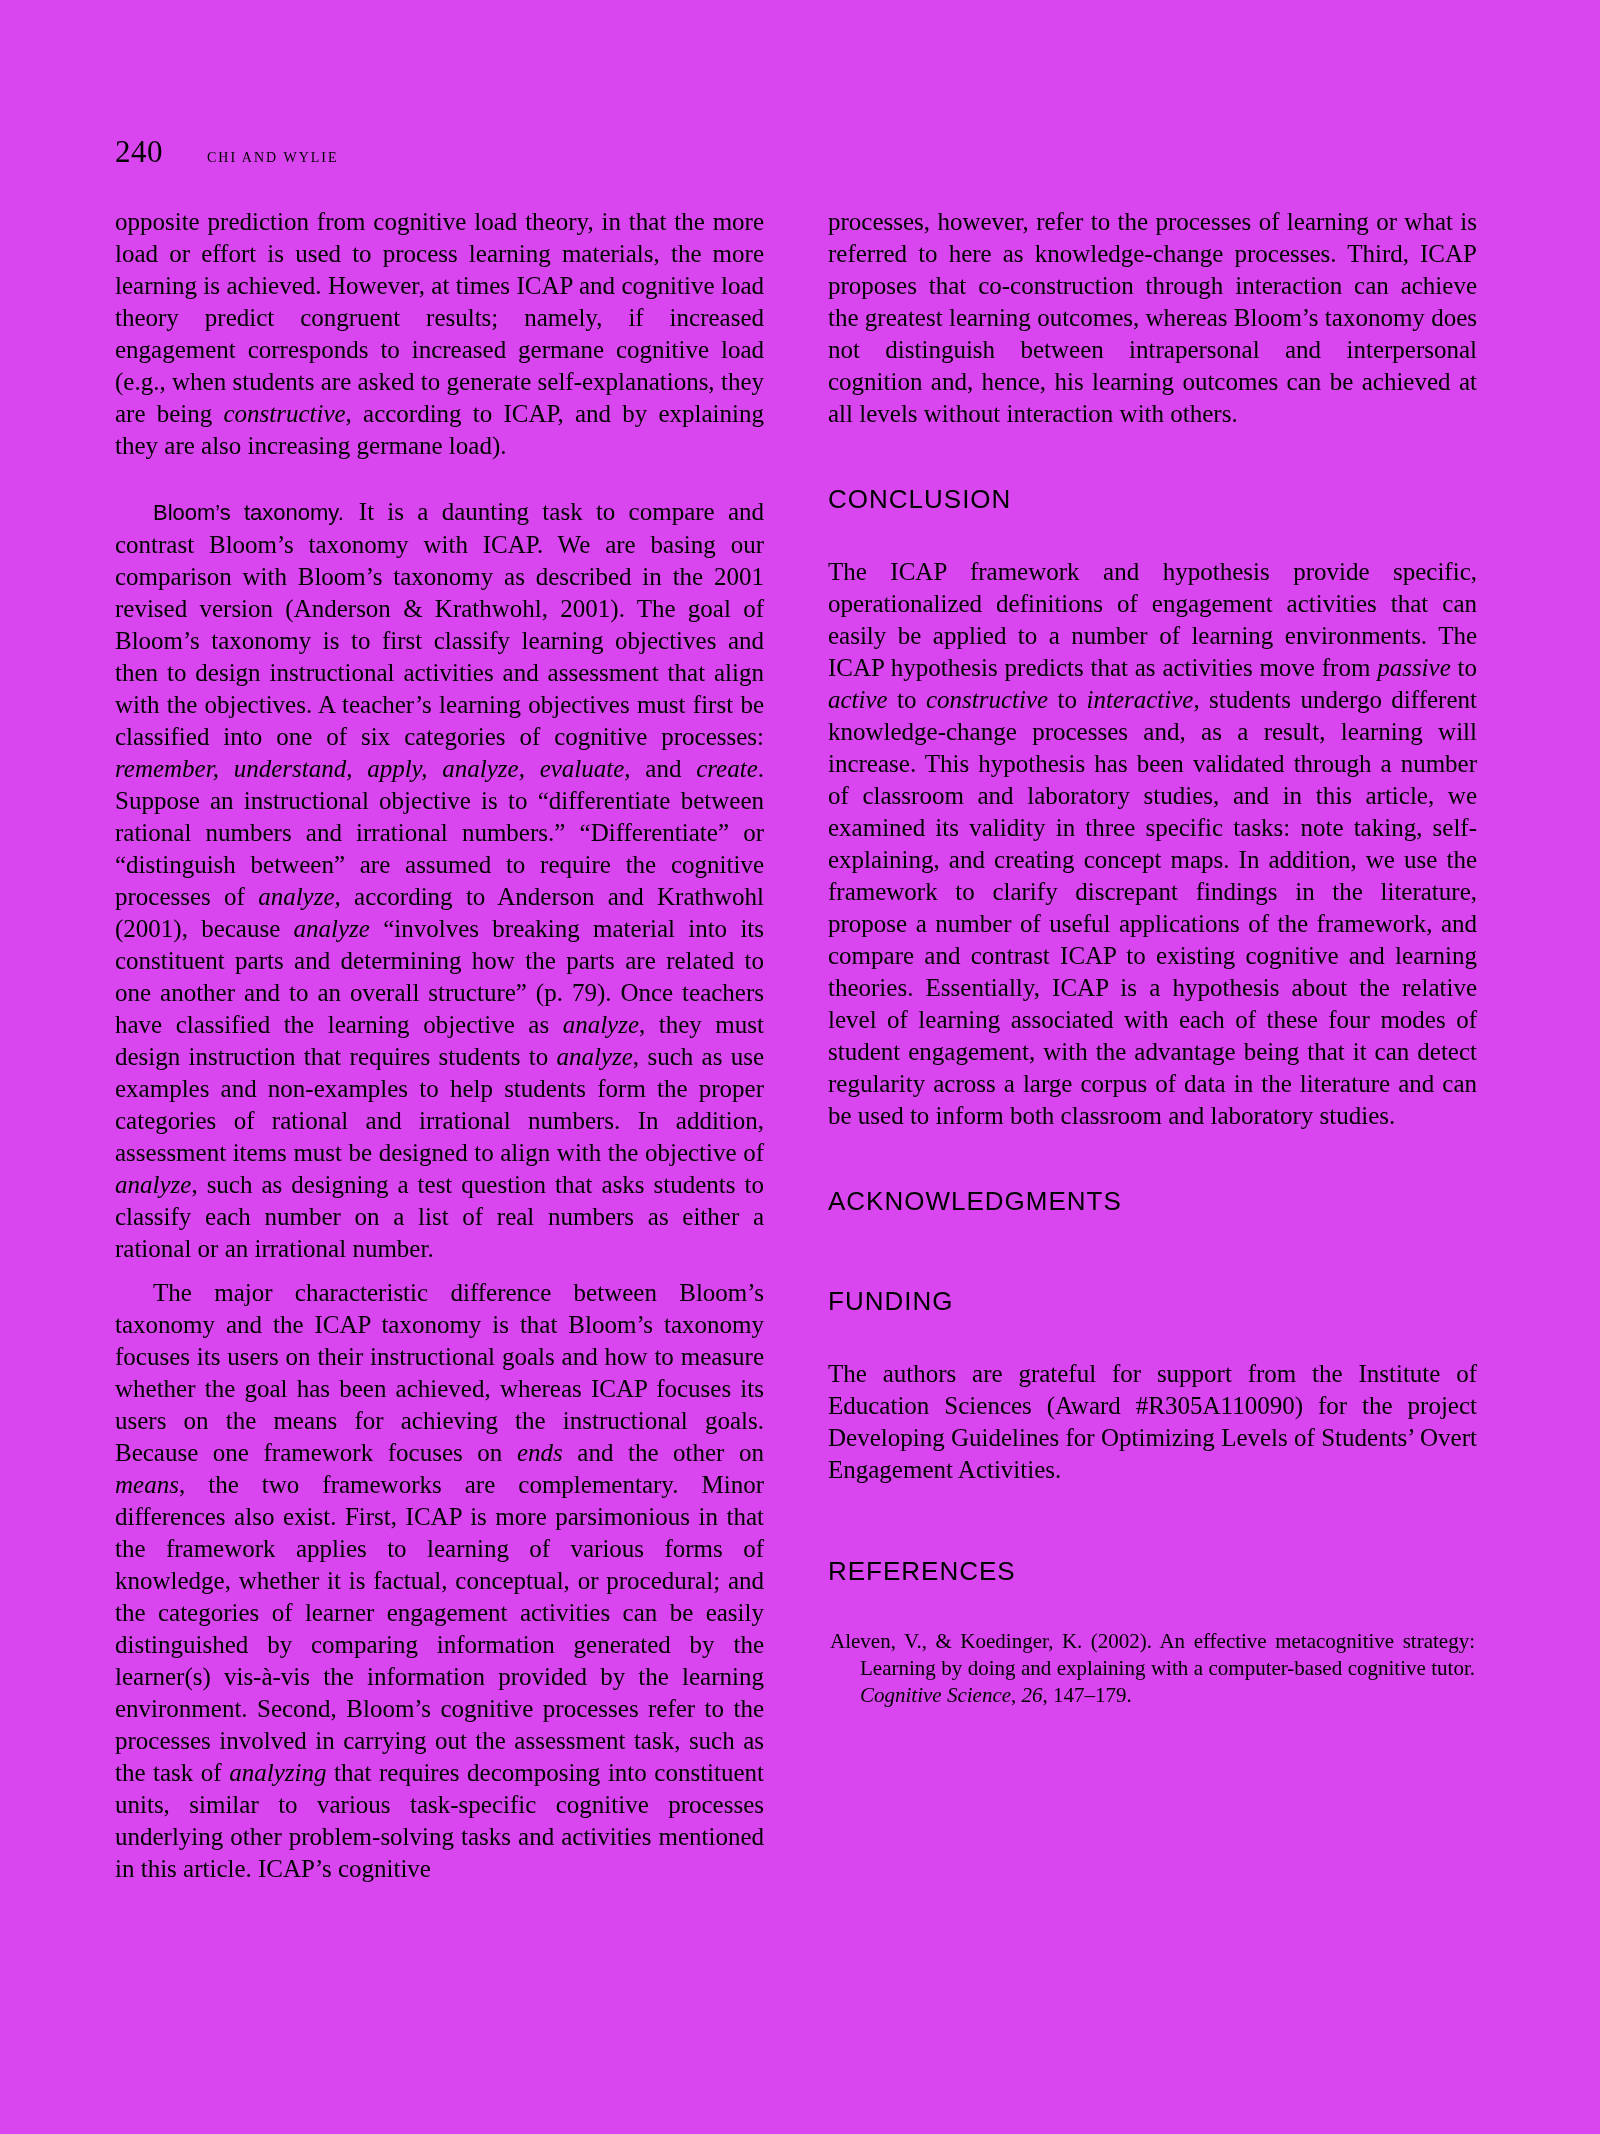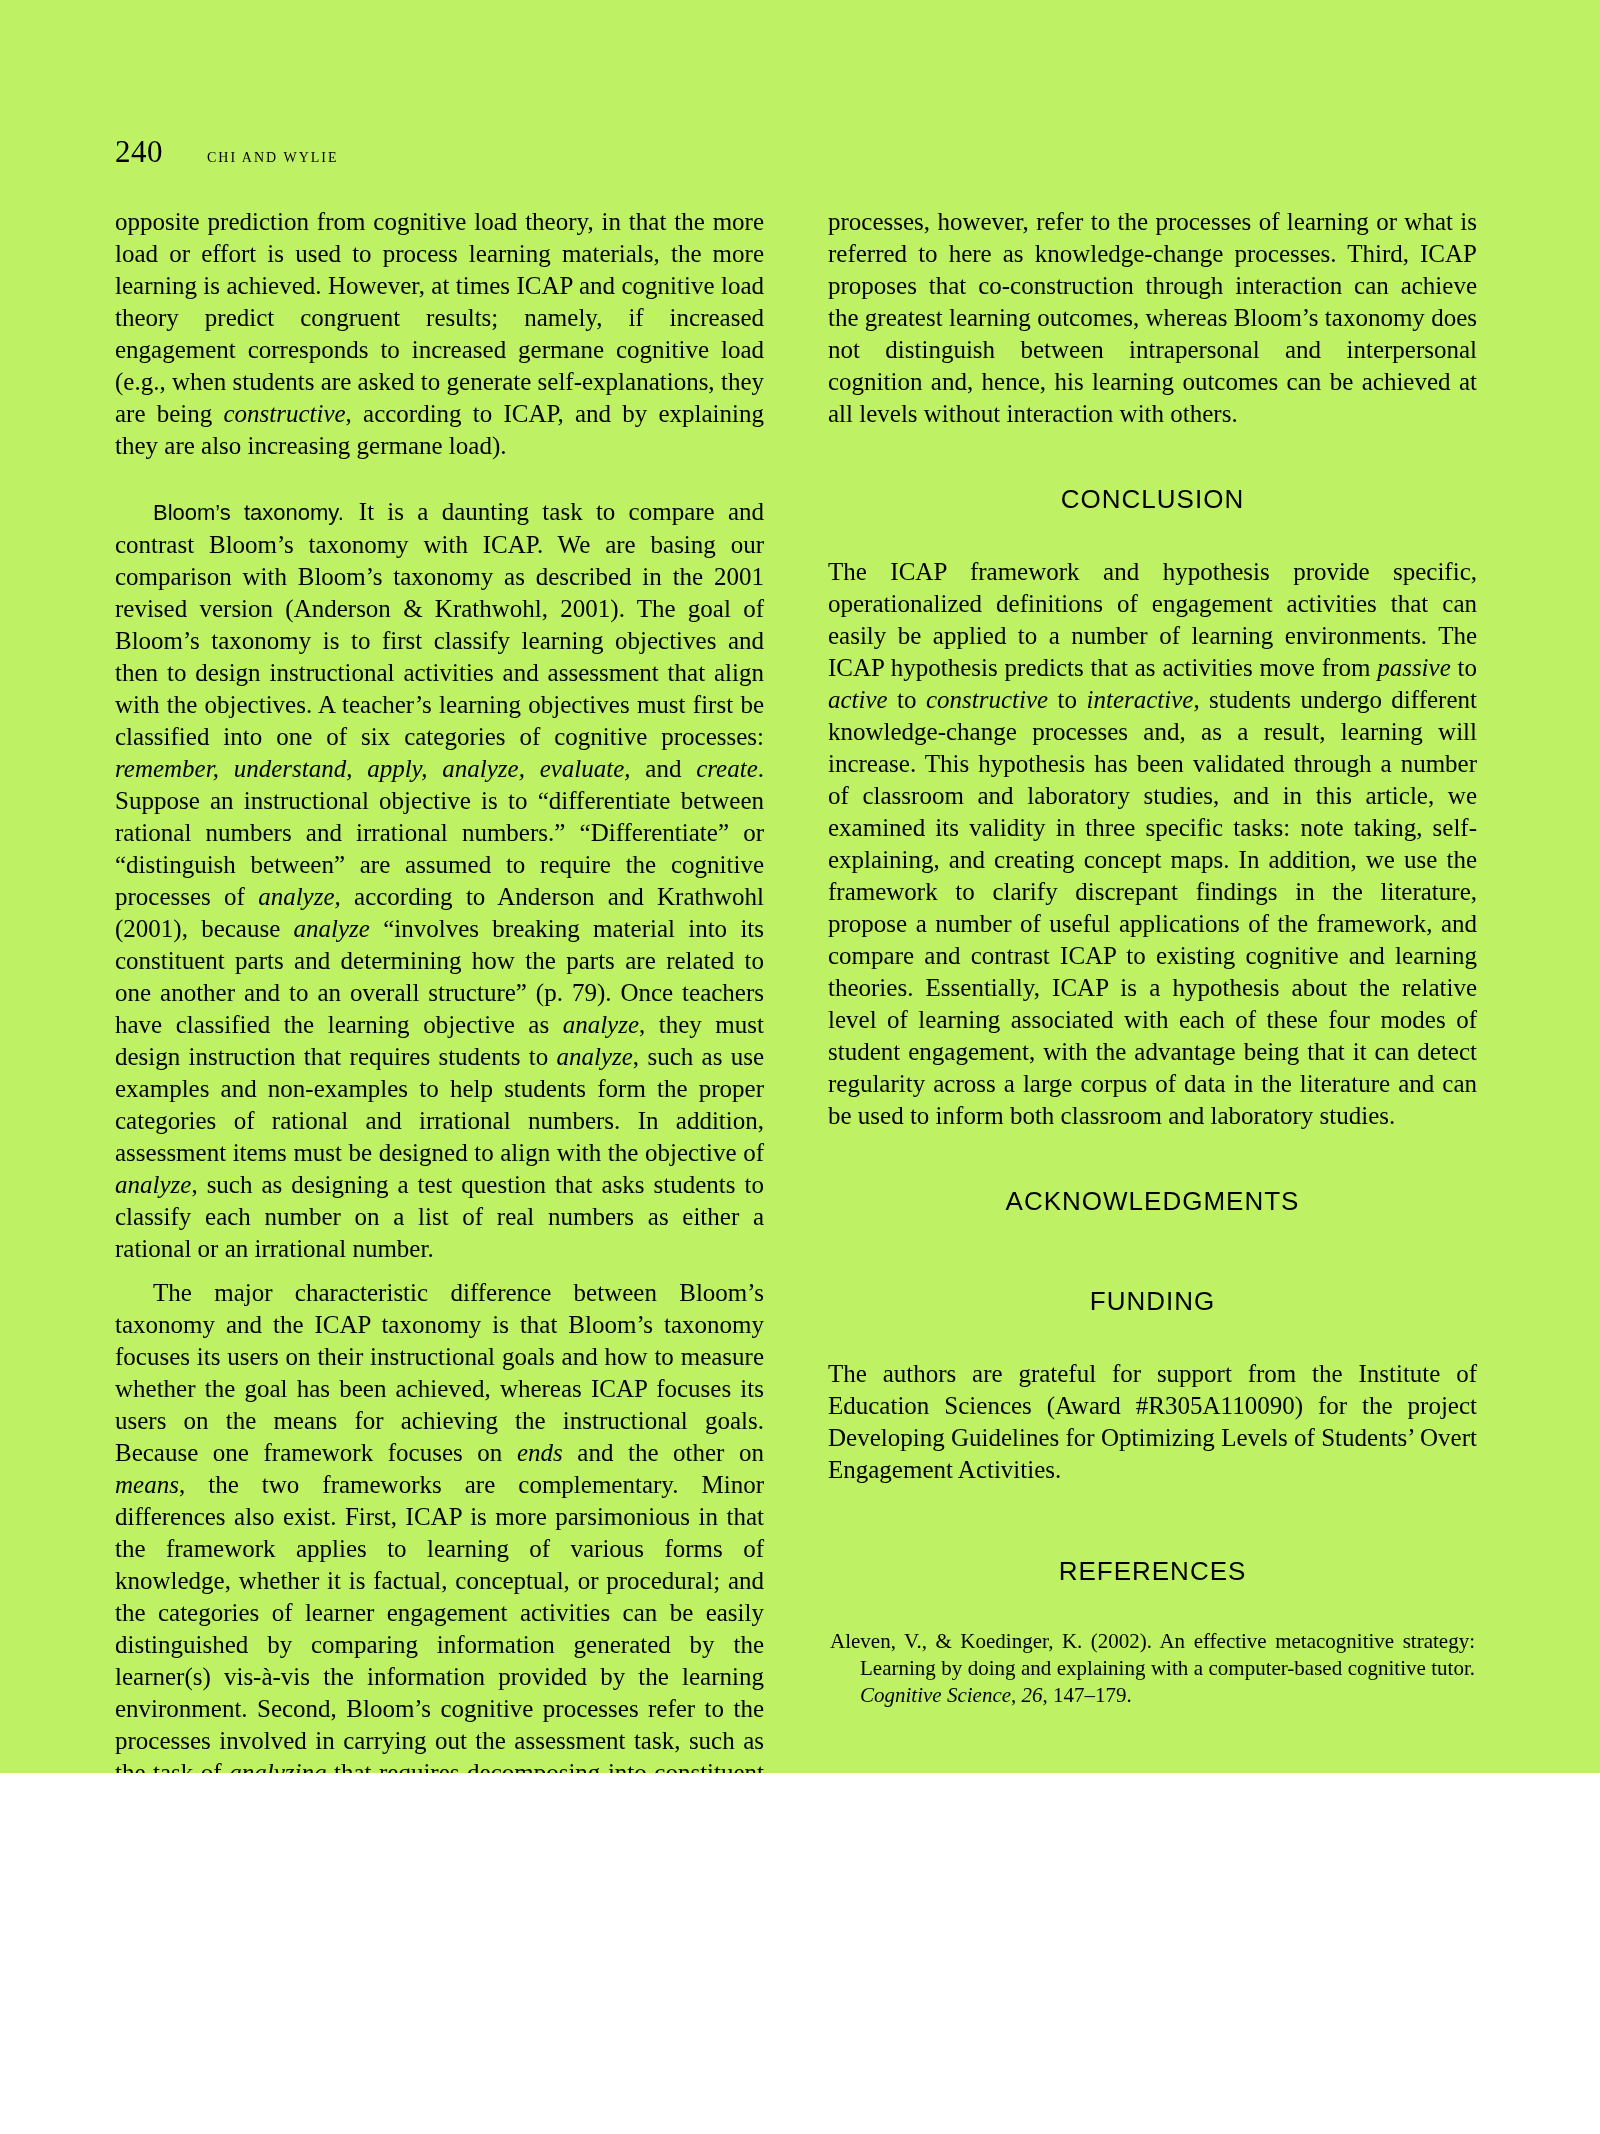--- a/index.html
+++ b/index.html
@@ -1,20 +1,20 @@
 <!DOCTYPE html>
 <html lang="en"><head>
 <meta charset="utf-8">
 <style>
   html, body { margin: 0; padding: 0; }
   .page {
     position: relative;
     width: 1600px;
-    height: 1773px;
-    background: #bef264;
+    height: 2134px;
+    background: #d946ef;
     font-family: "Liberation Serif", serif;
     color: #000;
     overflow: hidden;
   }
   .page-header {
     position: absolute;
     top: 134px;
     left: 115px;
     display: flex;
     align-items: baseline;
@@ -44,21 +44,20 @@
     text-align: justify;
   }
   p.indent { text-indent: 38px; margin-top: 12px; }
   p.sect-gap { margin-top: 34px; }
   h2.sect {
     font-family: "Liberation Sans", sans-serif;
     font-weight: 400;
     font-size: 26px;
     line-height: 30px;
     letter-spacing: 1px;
-    text-align: center;
     margin: 54px 0 42px 0;
   }
   h2.sect-big-gap { margin-top: 70px; }
   .runin {
     font-family: "Liberation Sans", sans-serif;
     font-size: 22px;
     padding-right: 15px;
   }
   p.ref {
     margin: 2px;

